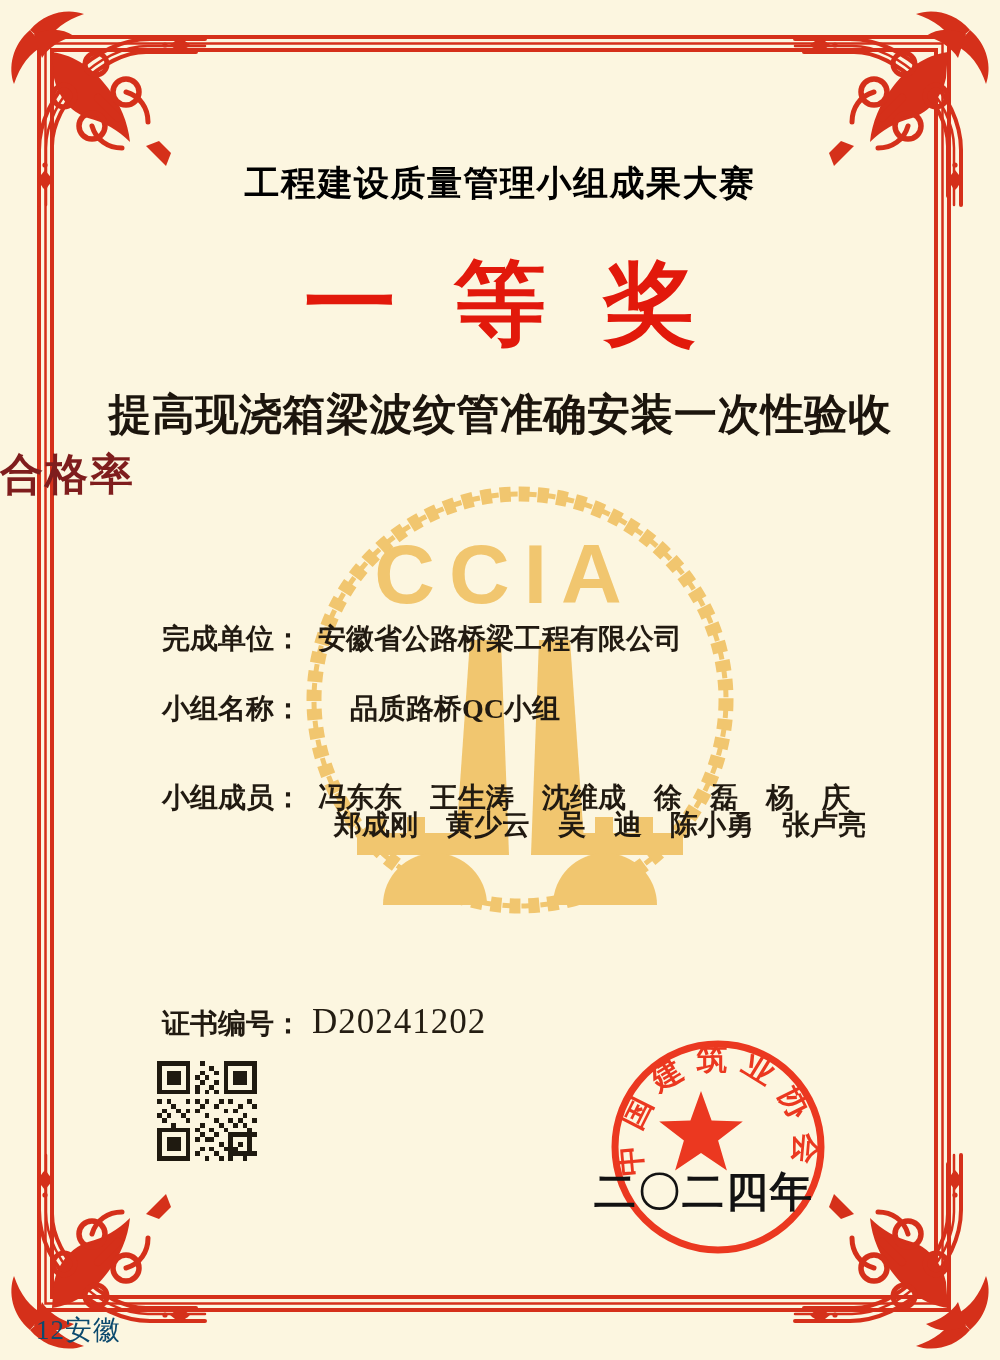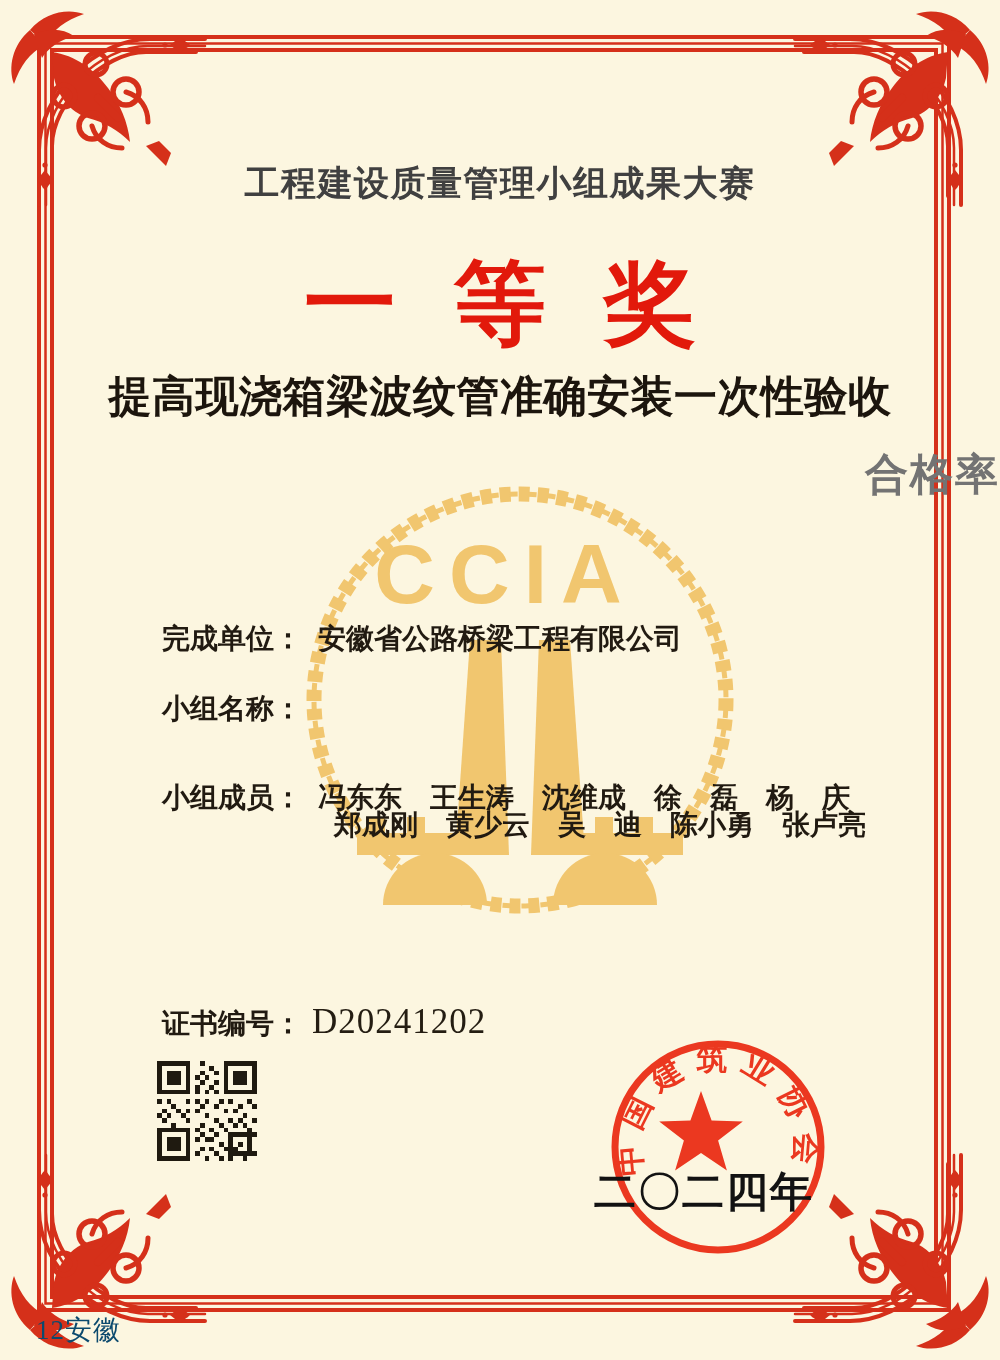--- a/index.html
+++ b/index.html
@@ -22,37 +22,37 @@
     font-weight:bold;
   }
 
   
   .content{position:absolute;left:0;top:0;width:100%;height:100%;z-index:3;}
   .comp-title{
     position:absolute;top:160px;left:0;width:100%;
     text-align:center;
     font-family:"Liberation Sans", sans-serif;
     font-weight:bold;font-size:35px;letter-spacing:1.5px;
-    color:#404040;
+    color:#000000;
   }
   .award{
     position:absolute;top:242px;left:0;width:100%;
     text-align:center;
     font-size:92px;font-weight:bold;
     letter-spacing:58px;text-indent:58px;
     color:#e2190b;
     font-family:"DejaVu Serif", serif;
   }
   .proj-line1{
-    position:absolute;top:368px;left:0;width:100%;text-align:center;
+    position:absolute;top:386px;left:0;width:100%;text-align:center;
     font-size:43px;font-weight:bold;color:#1c150d;letter-spacing:0.5px;
   }
   .proj-line2{
-    position:absolute;top:446px;left:0;width:100%;text-align:right;
-    font-size:43px;font-weight:bold;color:#737373;letter-spacing:2px;
+    position:absolute;top:446px;left:0;width:100%;text-align:left;
+    font-size:43px;font-weight:bold;color:#7f1d1d;letter-spacing:2px;
   }
   .info-row{
     position:absolute;left:162px;
     display:flex;align-items:baseline;
     font-size:28px;font-weight:bold;color:#211a11;
     white-space:pre;
   }
   .info-row .val{margin-left:16px;}
   .row-unit{top:620px;}
   .row-team{top:690px;gap:32px;}
@@ -165,20 +165,21 @@
     <div class="proj-line1">提高现浇箱梁波纹管准确安装一次性验收</div>
     <div class="proj-line2">合格率</div>
 
     <div class="info-row row-unit">
       <span class="lbl">完成单位：</span>
       <span class="val">安徽省公路桥梁工程有限公司</span>
     </div>
 
     <div class="info-row row-team">
       <span class="lbl">小组名称：</span>
+      <span class="val">品质路桥QC小组</span>
     </div>
 
     <div class="info-row row-members">
       <span class="lbl">小组成员：</span>
       <span class="val">冯东东　王生涛　沈维成　徐　磊　杨　庆</span>
     </div>
     <div class="info-row row-members2">
       <span class="val">郑成刚　黄少云　吴　迪　陈小勇　张卢亮</span>
     </div>
 

